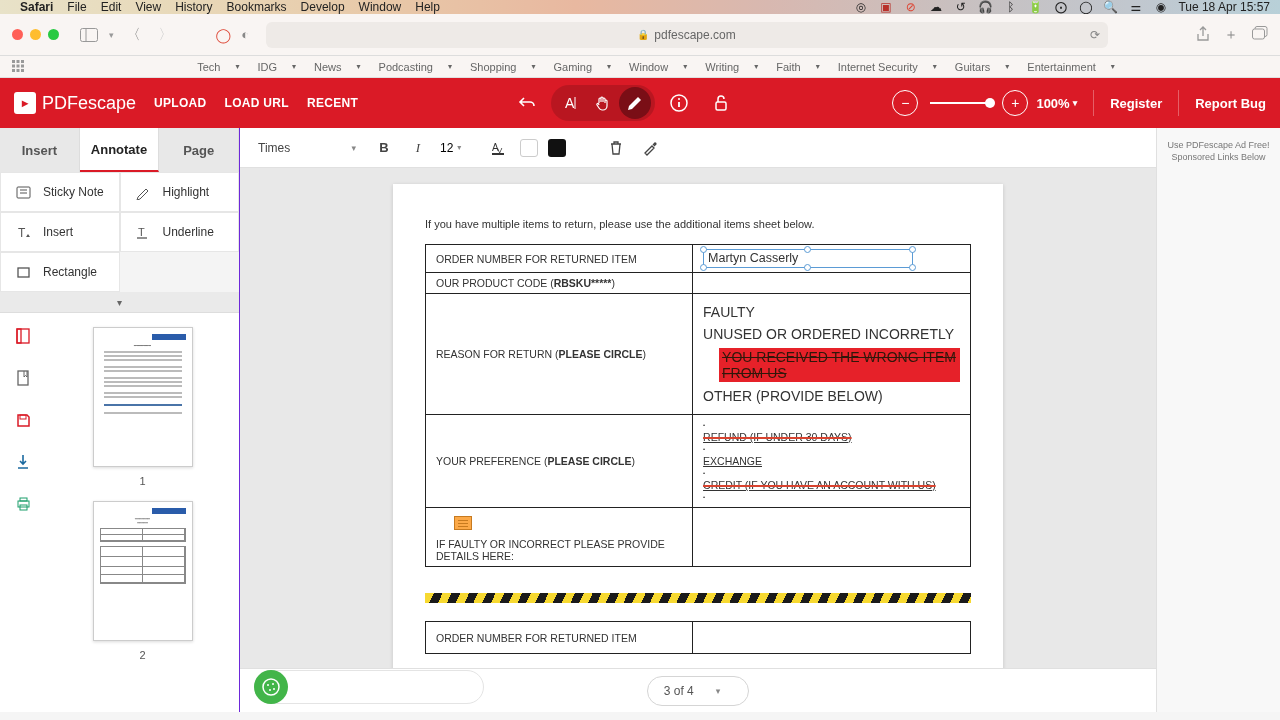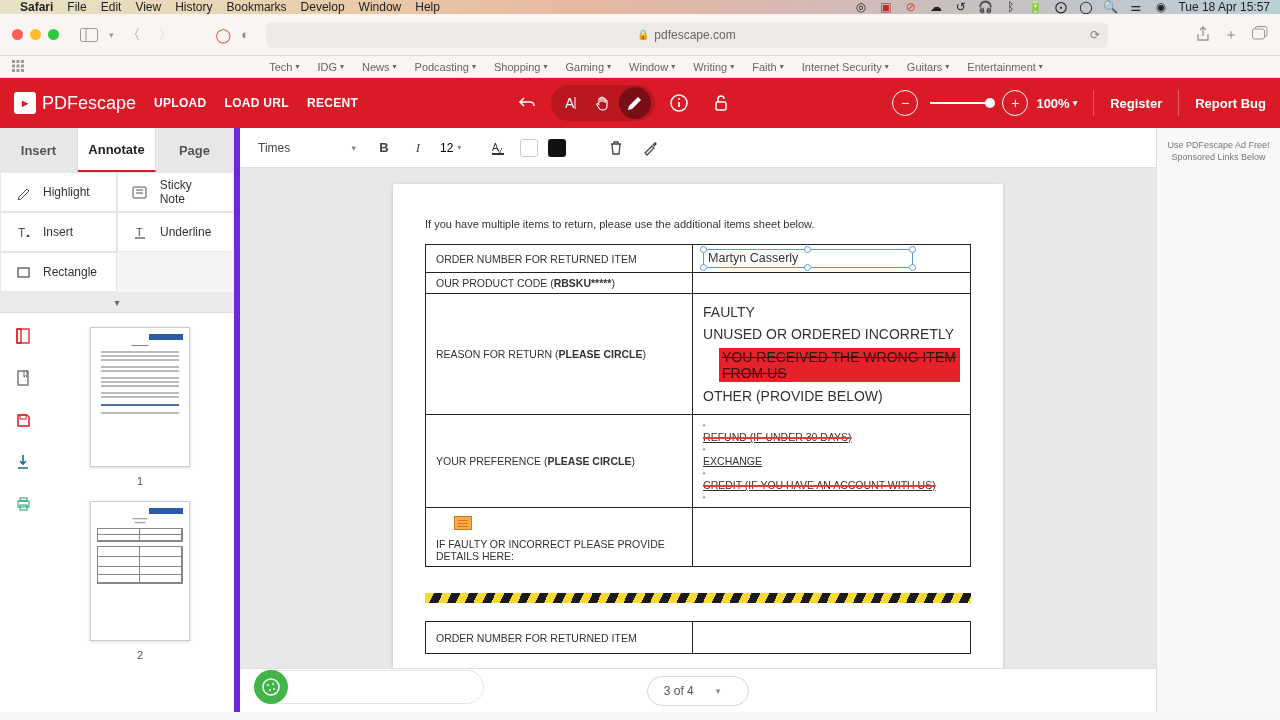--- a/index.html
+++ b/index.html
@@ -22,21 +22,21 @@
 .sidebar-btn, .nav-btn { width: 24px; height: 20px; color: #888; display: flex; align-items: center; justify-content: center; font-size: 14px; }
 .url-bar { flex: 1; height: 26px; background: #eeeae7; border-radius: 6px; display: flex; align-items: center; justify-content: center; font-size: 12px; color: #666; position: relative; margin: 0 80px; }
 .url-bar .lock { margin-right: 4px; font-size: 10px; }
 .url-bar .reload { position: absolute; right: 8px; color: #888; }
 .url-bar .left-icons { position: absolute; left: -50px; display: flex; gap: 10px; }
 .safari-right { display: flex; gap: 14px; color: #888; font-size: 14px; }
 
 
 .bookmarks-bar { height: 22px; background: #f9f5f3; border-bottom: 1px solid #e0e0e0; display: flex; align-items: center; padding: 0 12px; gap: 18px; font-size: 11px; color: #666; }
 .bookmarks-bar .bm-apps { width: 14px; height: 14px; display: inline-block; }
-.bookmarks-bar .bm { display: flex; align-items: center; gap: 3px; }
+.bookmarks-bar .bm { display: flex; align-items: center; gap: 15px; }
 .bookmarks-bar .bm .caret { font-size: 8px; }
 
 
 .pdf-header { height: 50px; background: #da1a26; display: flex; align-items: center; padding: 0 14px; color: #fff; }
 .pdf-logo { display: flex; align-items: center; gap: 6px; font-size: 18px; font-weight: 400; margin-right: 18px; }
 .pdf-logo .pdfe-icon { width: 22px; height: 22px; background: #fff; border-radius: 3px; position: relative; display:flex; align-items:center; justify-content:center; color:#da1a26; font-size:12px; font-weight:bold;}
 .pdf-header .hlink { font-size: 12px; font-weight: 600; margin-right: 18px; letter-spacing: 0.3px; }
 .pdf-header .hspacer { flex: 1; }
 .pdf-tools { display: flex; align-items: center; gap: 6px; }
 .pdf-tools .tbtn { width: 36px; height: 36px; border-radius: 50%; display: flex; align-items: center; justify-content: center; font-size: 16px; }
@@ -45,21 +45,21 @@
 .zoom-group { display: flex; align-items: center; gap: 4px; margin-left: 20px; }
 .zoom-group .zbtn { width: 26px; height: 26px; border: 1.5px solid #fff; border-radius: 50%; display: flex; align-items: center; justify-content: center; font-size: 14px; }
 .zoom-group .zslider { width: 60px; height: 2px; background: #fff; position: relative; margin: 0 8px; }
 .zoom-group .zslider::after { content: ''; width: 10px; height: 10px; background: #fff; border-radius: 50%; position: absolute; right: -5px; top: -4px; }
 .zoom-group .zval { font-size: 13px; font-weight: 600; margin-left: 4px; display: flex; align-items: center; gap: 3px; }
 .hdivider { width: 1px; height: 26px; background: rgba(255,255,255,0.3); margin: 0 16px; }
 .pdf-header .reg { font-size: 13px; font-weight: 600; }
 
 
 .main-area { display: flex; height: calc(720px - 22px - 42px - 22px - 50px); }
-.left-sidebar { width: 240px; background: #f4f4f4; border-right: 6px solid #6d28d9; display: flex; flex-direction: column; }
+.left-sidebar { width: 240px; background: #f4f4f4; border-right: 1px solid #6d28d9; display: flex; flex-direction: column; }
 .tabs { display: flex; height: 44px; }
 .tabs .tab { flex: 1; display: flex; align-items: center; justify-content: center; font-size: 13px; font-weight: 600; color: #555; background: #e8e8e8; border-right: 1px solid #ddd; }
 .tabs .tab.active { background: #fff; color: #222; border-bottom: 2.5px solid #da1a26; }
 .tool-grid { display: grid; grid-template-columns: 1fr 1fr; }
 .tool-grid .tool { height: 40px; display: flex; align-items: center; padding: 0 14px; gap: 12px; font-size: 12px; color: #333; border: 0.5px solid #e6e6e6; background: #fff; }
 .tool-grid .tool .ticon { width: 16px; height: 16px; display: flex; align-items: center; justify-content: center; color: #555; }
 .expand-row { height: 20px; display: flex; align-items: center; justify-content: center; background: #eaeaea; font-size: 10px; color: #666; }
 
 
 .thumb-area { flex: 1; display: flex; background: #fff; border-top: 1px solid #ddd; }
@@ -326,34 +326,34 @@
   <div class="left-sidebar">
     <div class="tabs">
       <div class="tab">Insert</div>
       <div class="tab active">Annotate</div>
       <div class="tab">Page</div>
     </div>
     <div class="tool-grid">
       <div class="tool">
           <span class="ticon">
             <svg width="15" height="15" viewBox="0 0 15 15">
-              <path d="M3 12l8-8 2 2-8 8-3 1z" fill="none" stroke="#555"></path>
+              <rect x="1" y="2" width="13" height="11" rx="1" fill="none" stroke="#555"></rect>
+              <line x1="4" y1="5" x2="11" y2="5" stroke="#555"></line>
+              <line x1="4" y1="8" x2="11" y2="8" stroke="#555"></line>
             </svg>
           </span>
-          <span>Highlight</span>
+          <span>Sticky Note</span>
         </div>
       <div class="tool">
           <span class="ticon">
             <svg width="15" height="15" viewBox="0 0 15 15">
-              <rect x="1" y="2" width="13" height="11" rx="1" fill="none" stroke="#555"></rect>
-              <line x1="4" y1="5" x2="11" y2="5" stroke="#555"></line>
-              <line x1="4" y1="8" x2="11" y2="8" stroke="#555"></line>
+              <path d="M3 12l8-8 2 2-8 8-3 1z" fill="none" stroke="#555"></path>
             </svg>
           </span>
-          <span>Sticky Note</span>
+          <span>Highlight</span>
         </div>
       <div class="tool">
           <span class="ticon">
             <svg width="15" height="15" viewBox="0 0 15 15">
               <text x="2" y="12" font-size="12" fill="#555">T</text>
               <path d="M10 12l2-3 2 3z" fill="#555"></path>
             </svg>
           </span>
           <span>Insert</span>
         </div>

